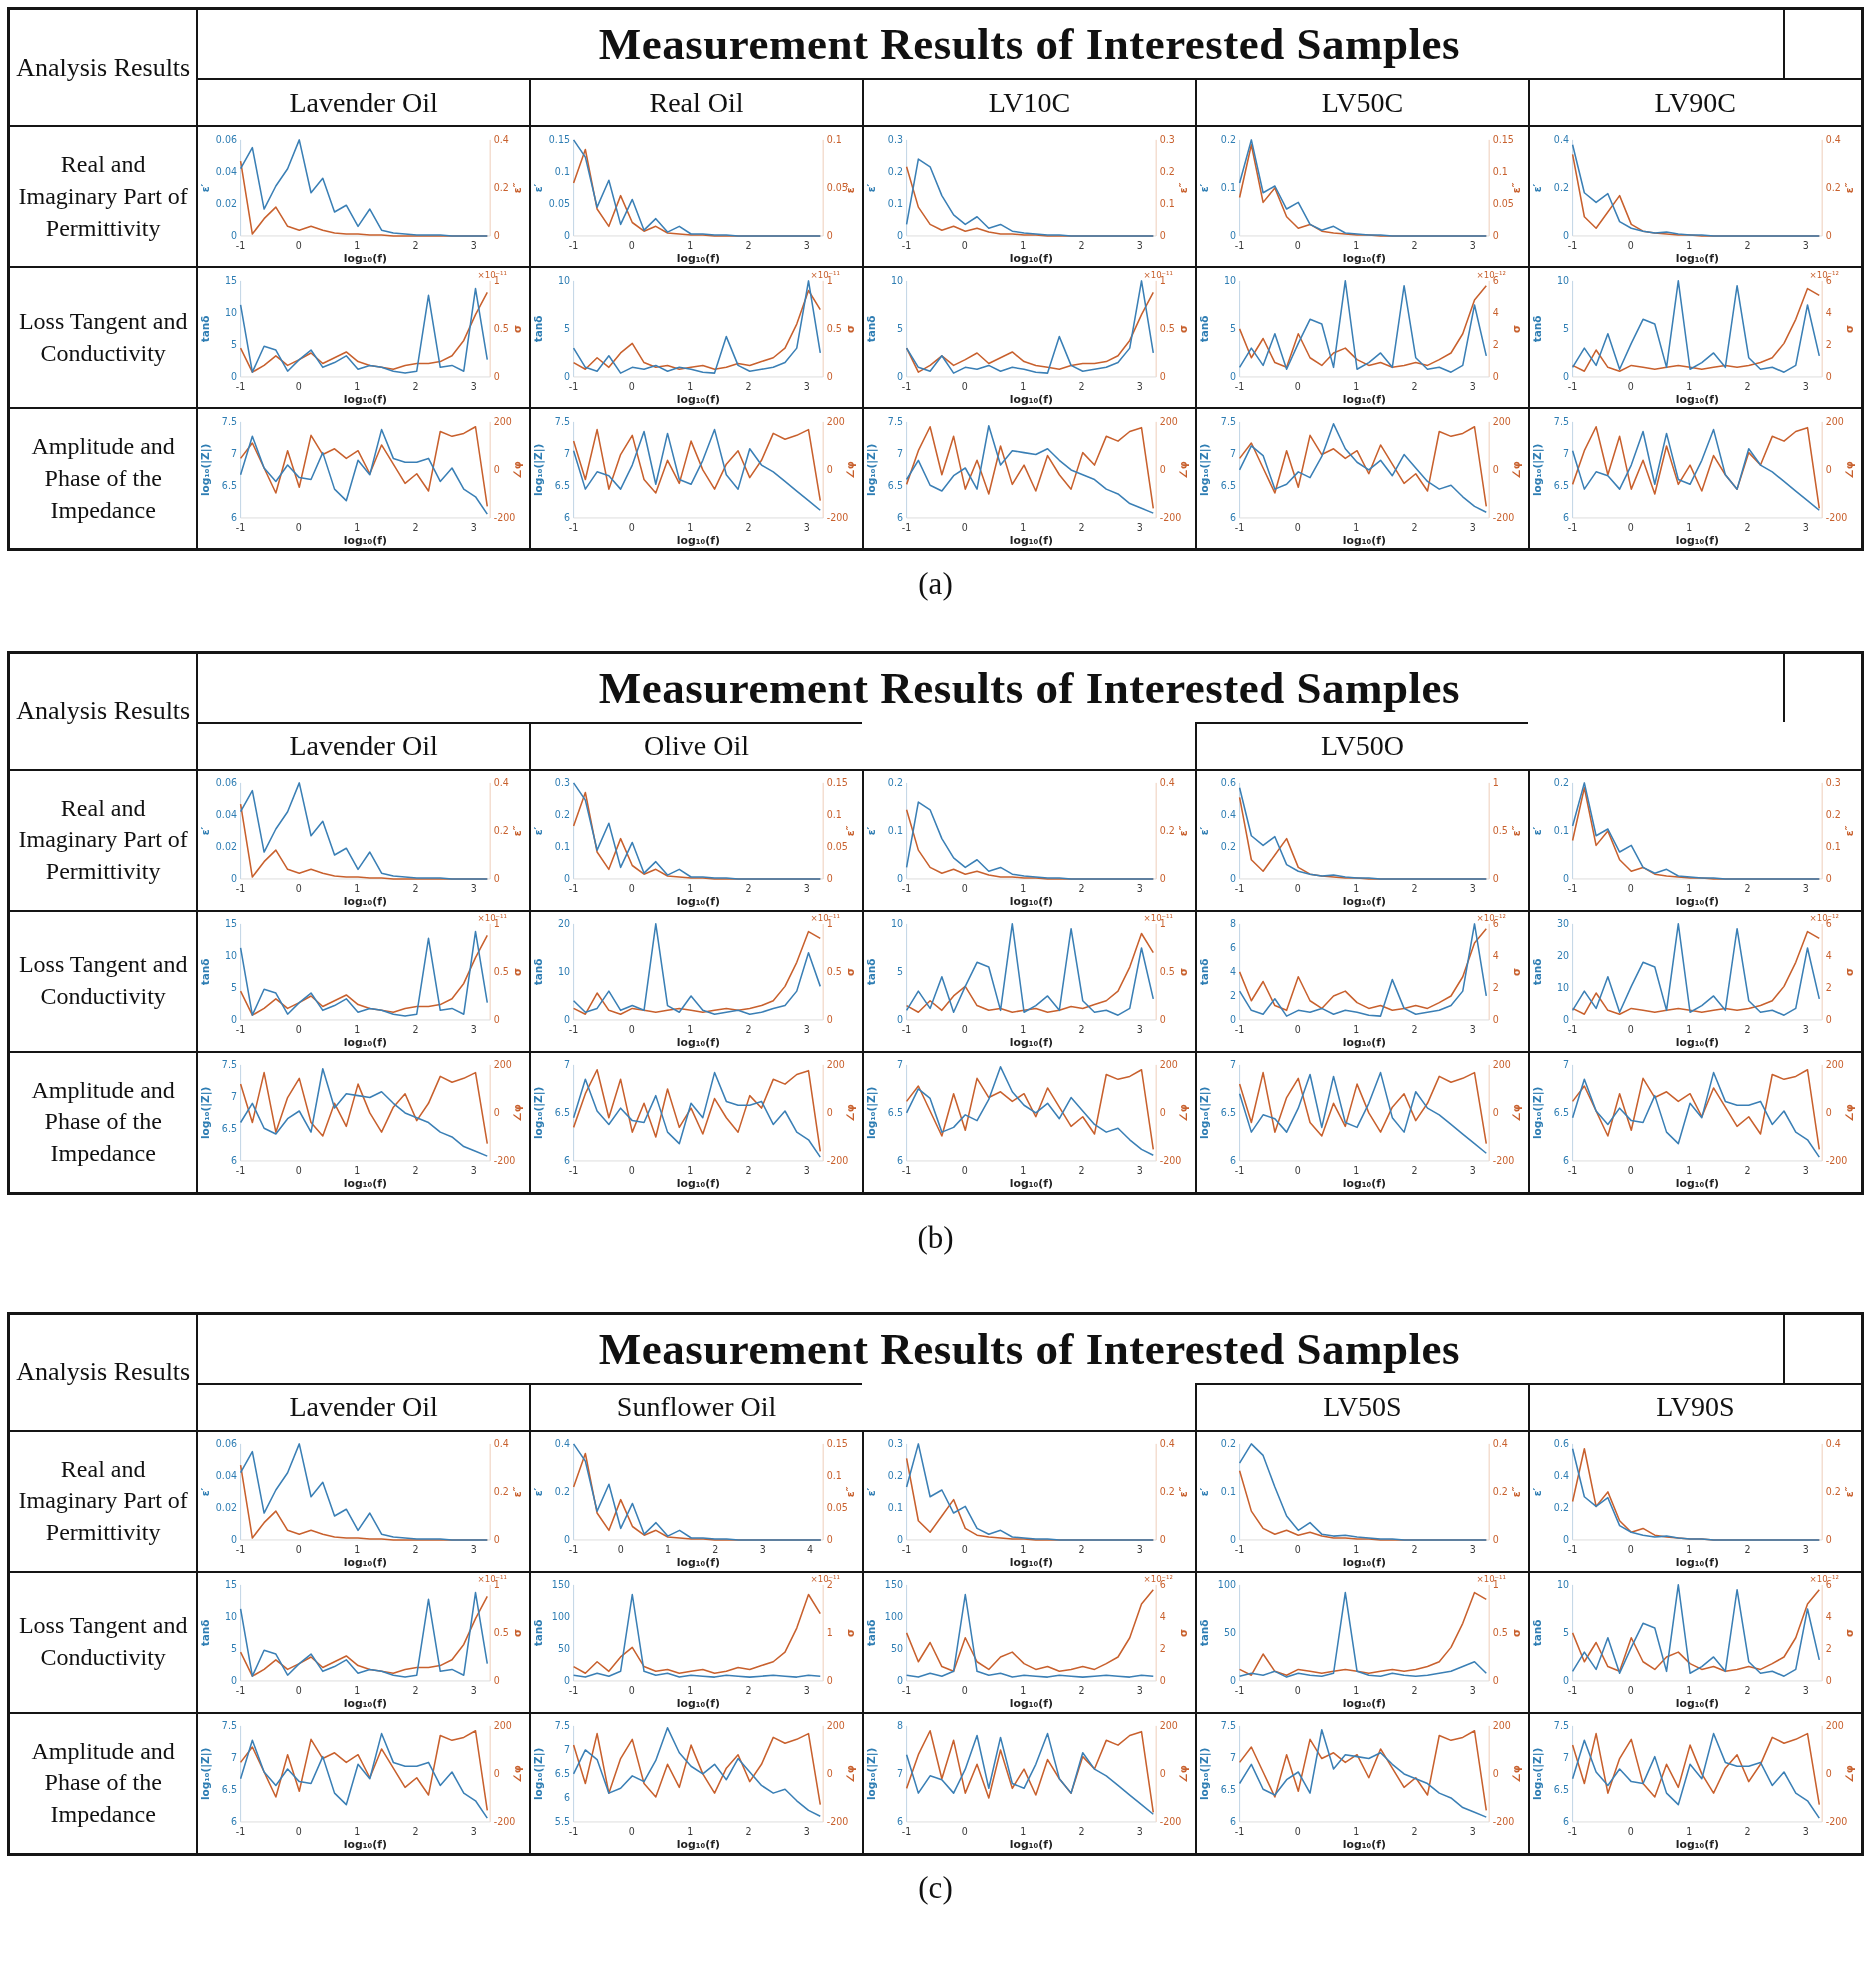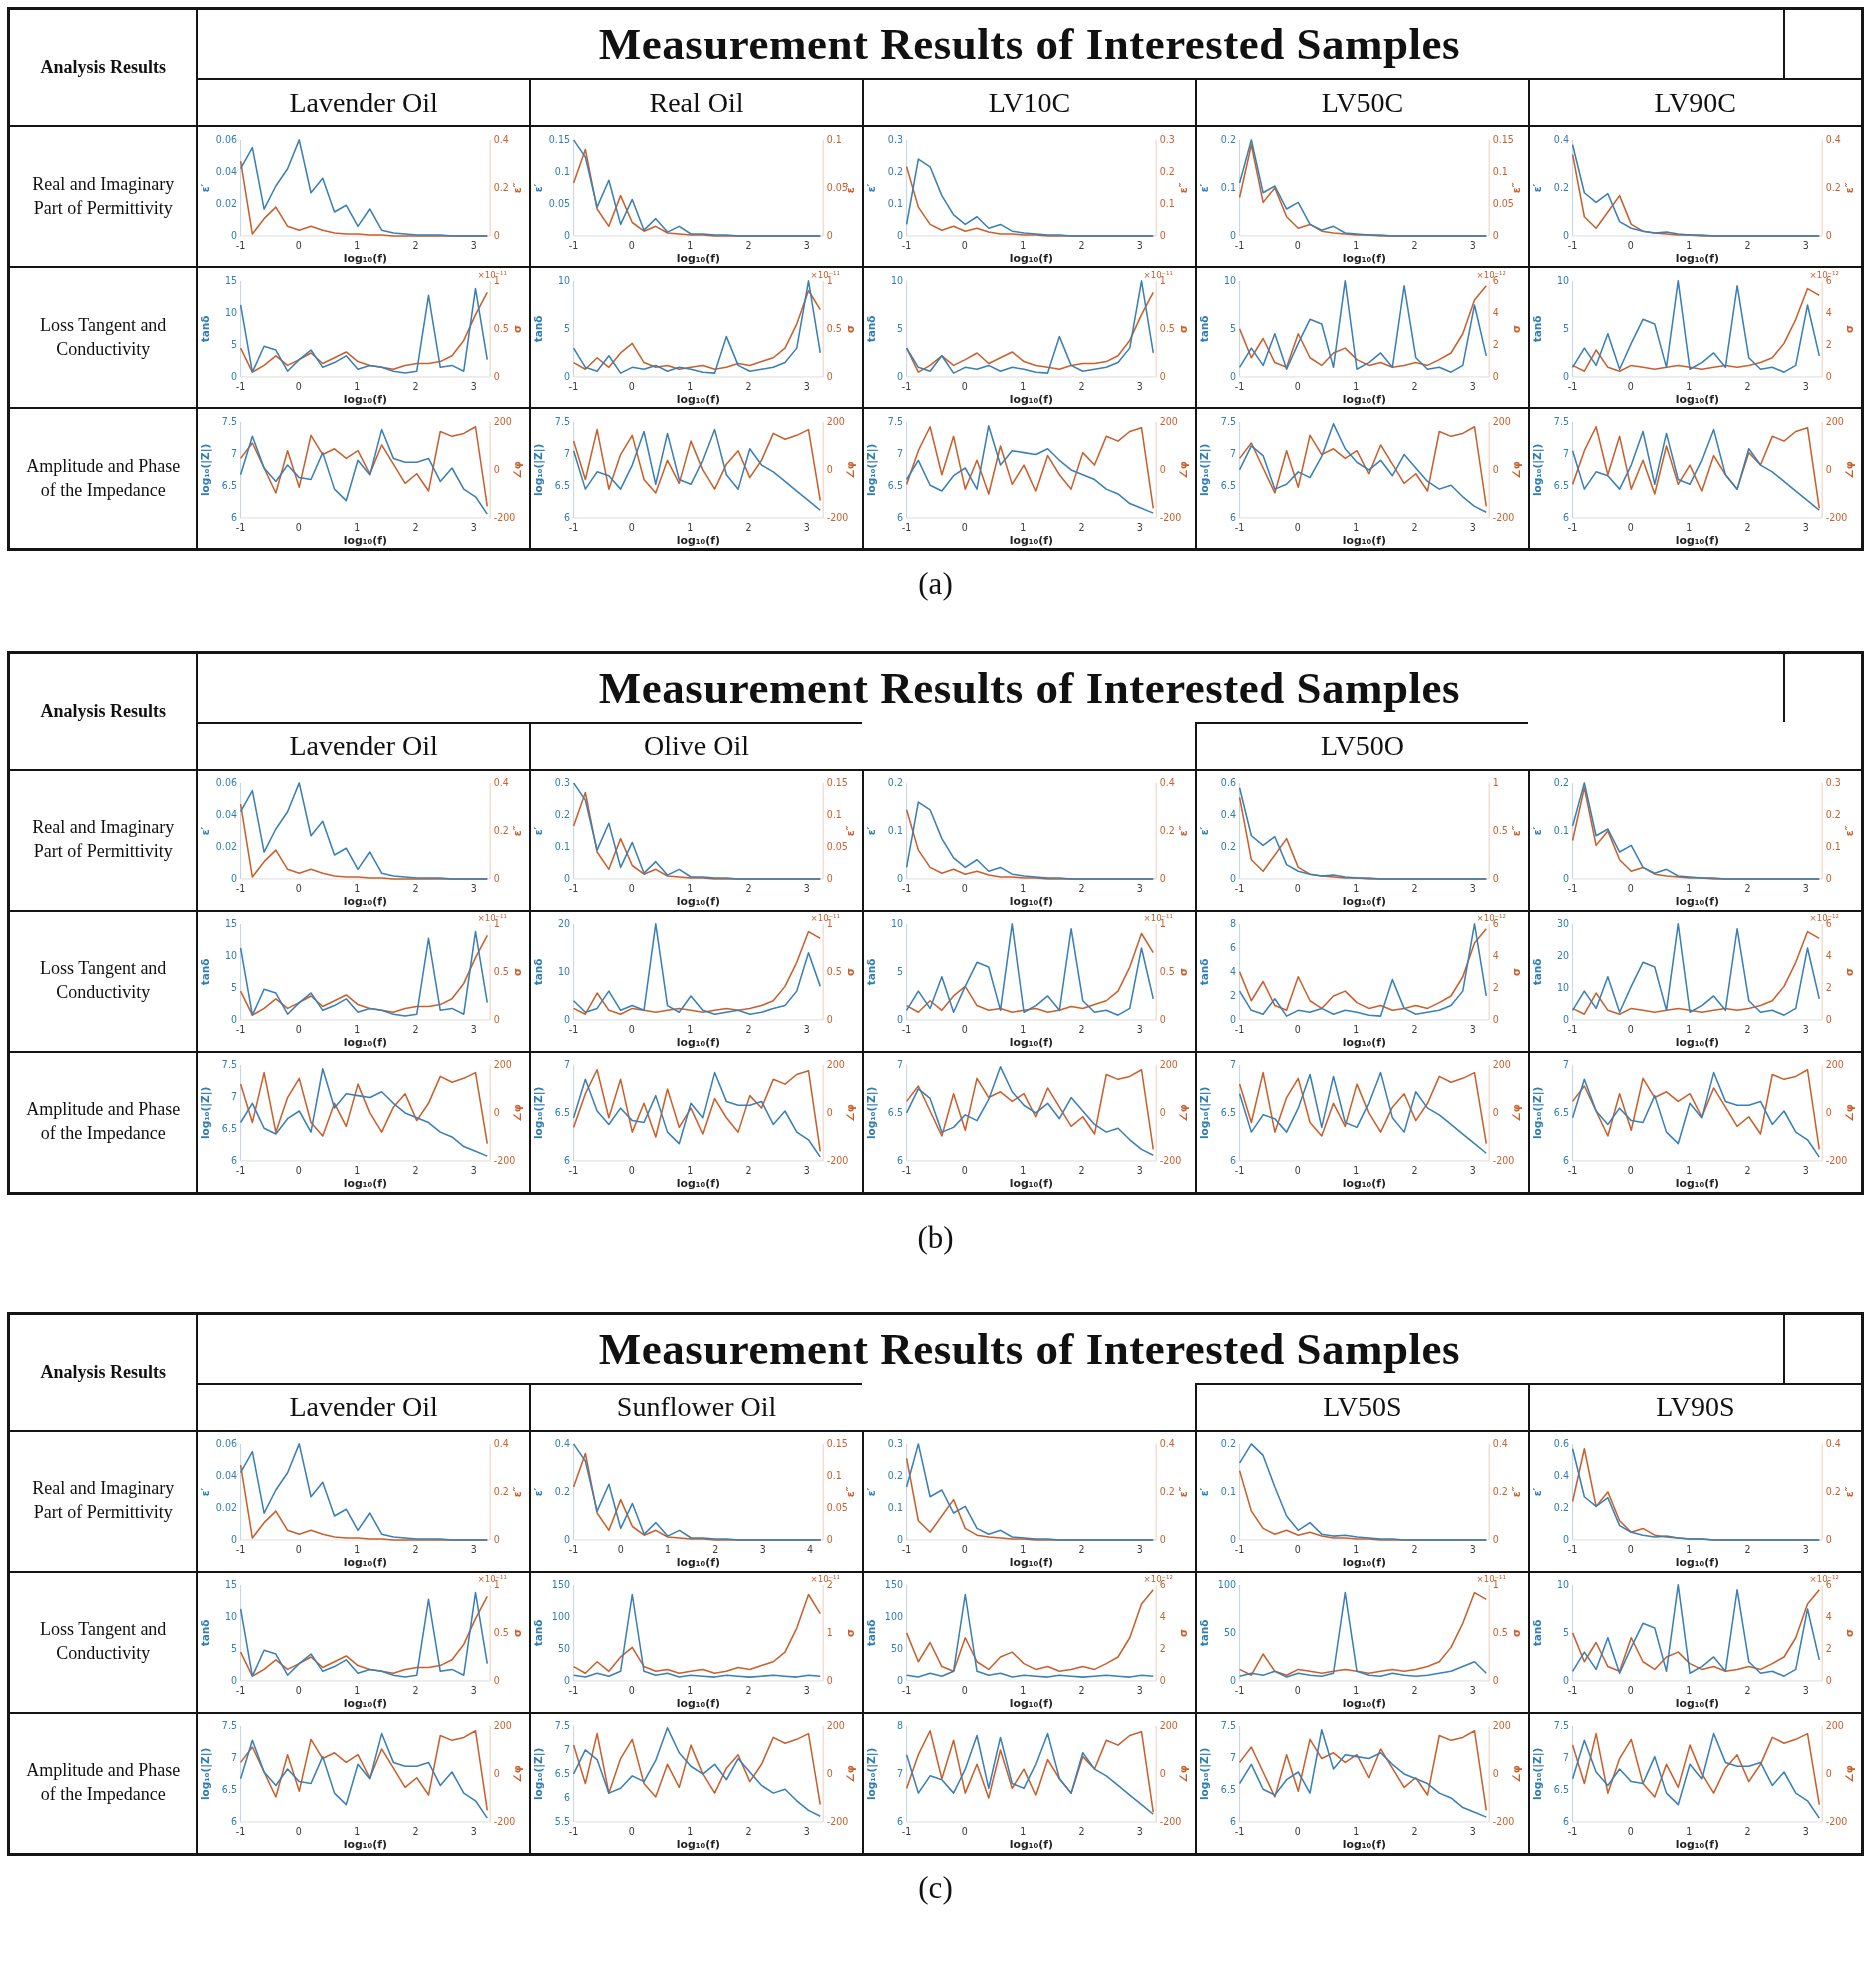--- a/index.html
+++ b/index.html
@@ -4,25 +4,25 @@
 <style>
   html,body{margin:0;padding:0;background:#fff}
   body{width:1871px;font-family:"Liberation Serif",serif;color:#111}
   .wrap{padding:7.2px 7.2px 0 7.2px}
   .tbl{display:grid;grid-template-columns:186px repeat(5,1fr);
        grid-template-rows:68px 47px 141px 141px 141px;
        border:3.6px solid #151515;background:#fff}
   .cell{position:relative;display:flex;align-items:center;justify-content:center;text-align:center;min-width:0;min-height:0}
   .bl{border-left:2.7px solid #151515}
   .bt{border-top:2.7px solid #151515}
-  .analysis{font-weight:bold;font-size:18px}
+  .analysis{font-weight:normal;font-size:26px}
   .title{font-weight:bold;font-size:45px;letter-spacing:0.5px}
   .notch{position:absolute;top:0;right:0;width:76px;height:100%;border-left:2.7px solid #151515}
   .sample{font-size:28px}
-  .rowlabel{font-size:18px;line-height:1.32;padding:0 7.2px}
+  .rowlabel{font-size:24px;line-height:1.32;padding:0 7.2px}
   .plotcell{padding:0.9px}
   .plotcell svg{display:block;width:100%;height:100%}
   .caption{text-align:center;font-size:31px}
   .cap-a{padding:14.4px 0 49px}
   .cap-b{padding:25px 0 56px}
   .cap-c{padding:14.4px 0 14.4px}
   svg text{font-family:"DejaVu Sans",sans-serif}
 </style>
 </head>
 <body>

